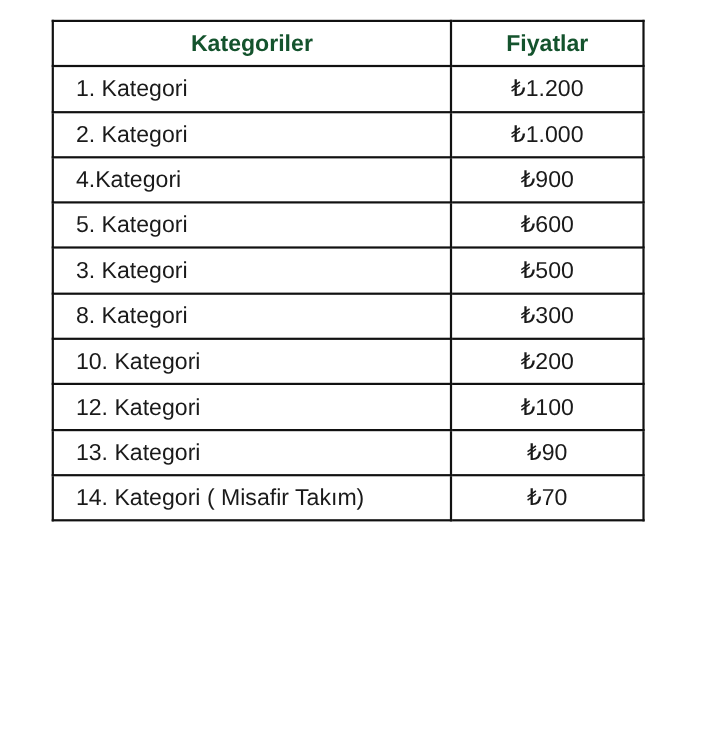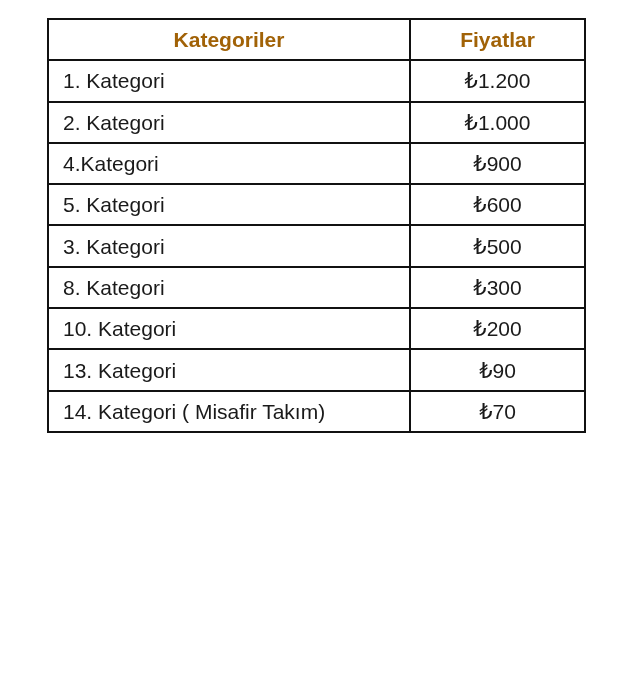--- a/index.html
+++ b/index.html
@@ -29,27 +29,27 @@
       border: 2px solid #111;
       height: 39.3px;
       padding: 0;
       font-size: 21px;
       line-height: 1;
       white-space: nowrap;
     }
     .price-table th {
       font-weight: bold;
       text-align: center;
-      color: #a16207;
+      color: #14532d;
     }
     .col-cat { width: 362px; }
     .col-price { width: 175px; }
     .price-table td.cat {
       text-align: left;
-      padding-left: 14px;
+      padding-left: 20px;
     }
     .price-table td.price {
       text-align: center;
       margin-top: 38px;
     }
   </style>
 </head>
 <body>
 
 <table class="price-table">
@@ -86,20 +86,24 @@
     </tr>
     <tr>
       <td class="cat">8. Kategori</td>
       <td class="price">₺300</td>
     </tr>
     <tr>
       <td class="cat">10. Kategori</td>
       <td class="price">₺200</td>
     </tr>
     <tr>
+      <td class="cat">12. Kategori</td>
+      <td class="price">₺100</td>
+    </tr>
+    <tr>
       <td class="cat">13. Kategori</td>
       <td class="price">₺90</td>
     </tr>
     <tr>
       <td class="cat">14. Kategori ( Misafir Takım)</td>
       <td class="price">₺70</td>
     </tr>
   </tbody>
 </table>
 

